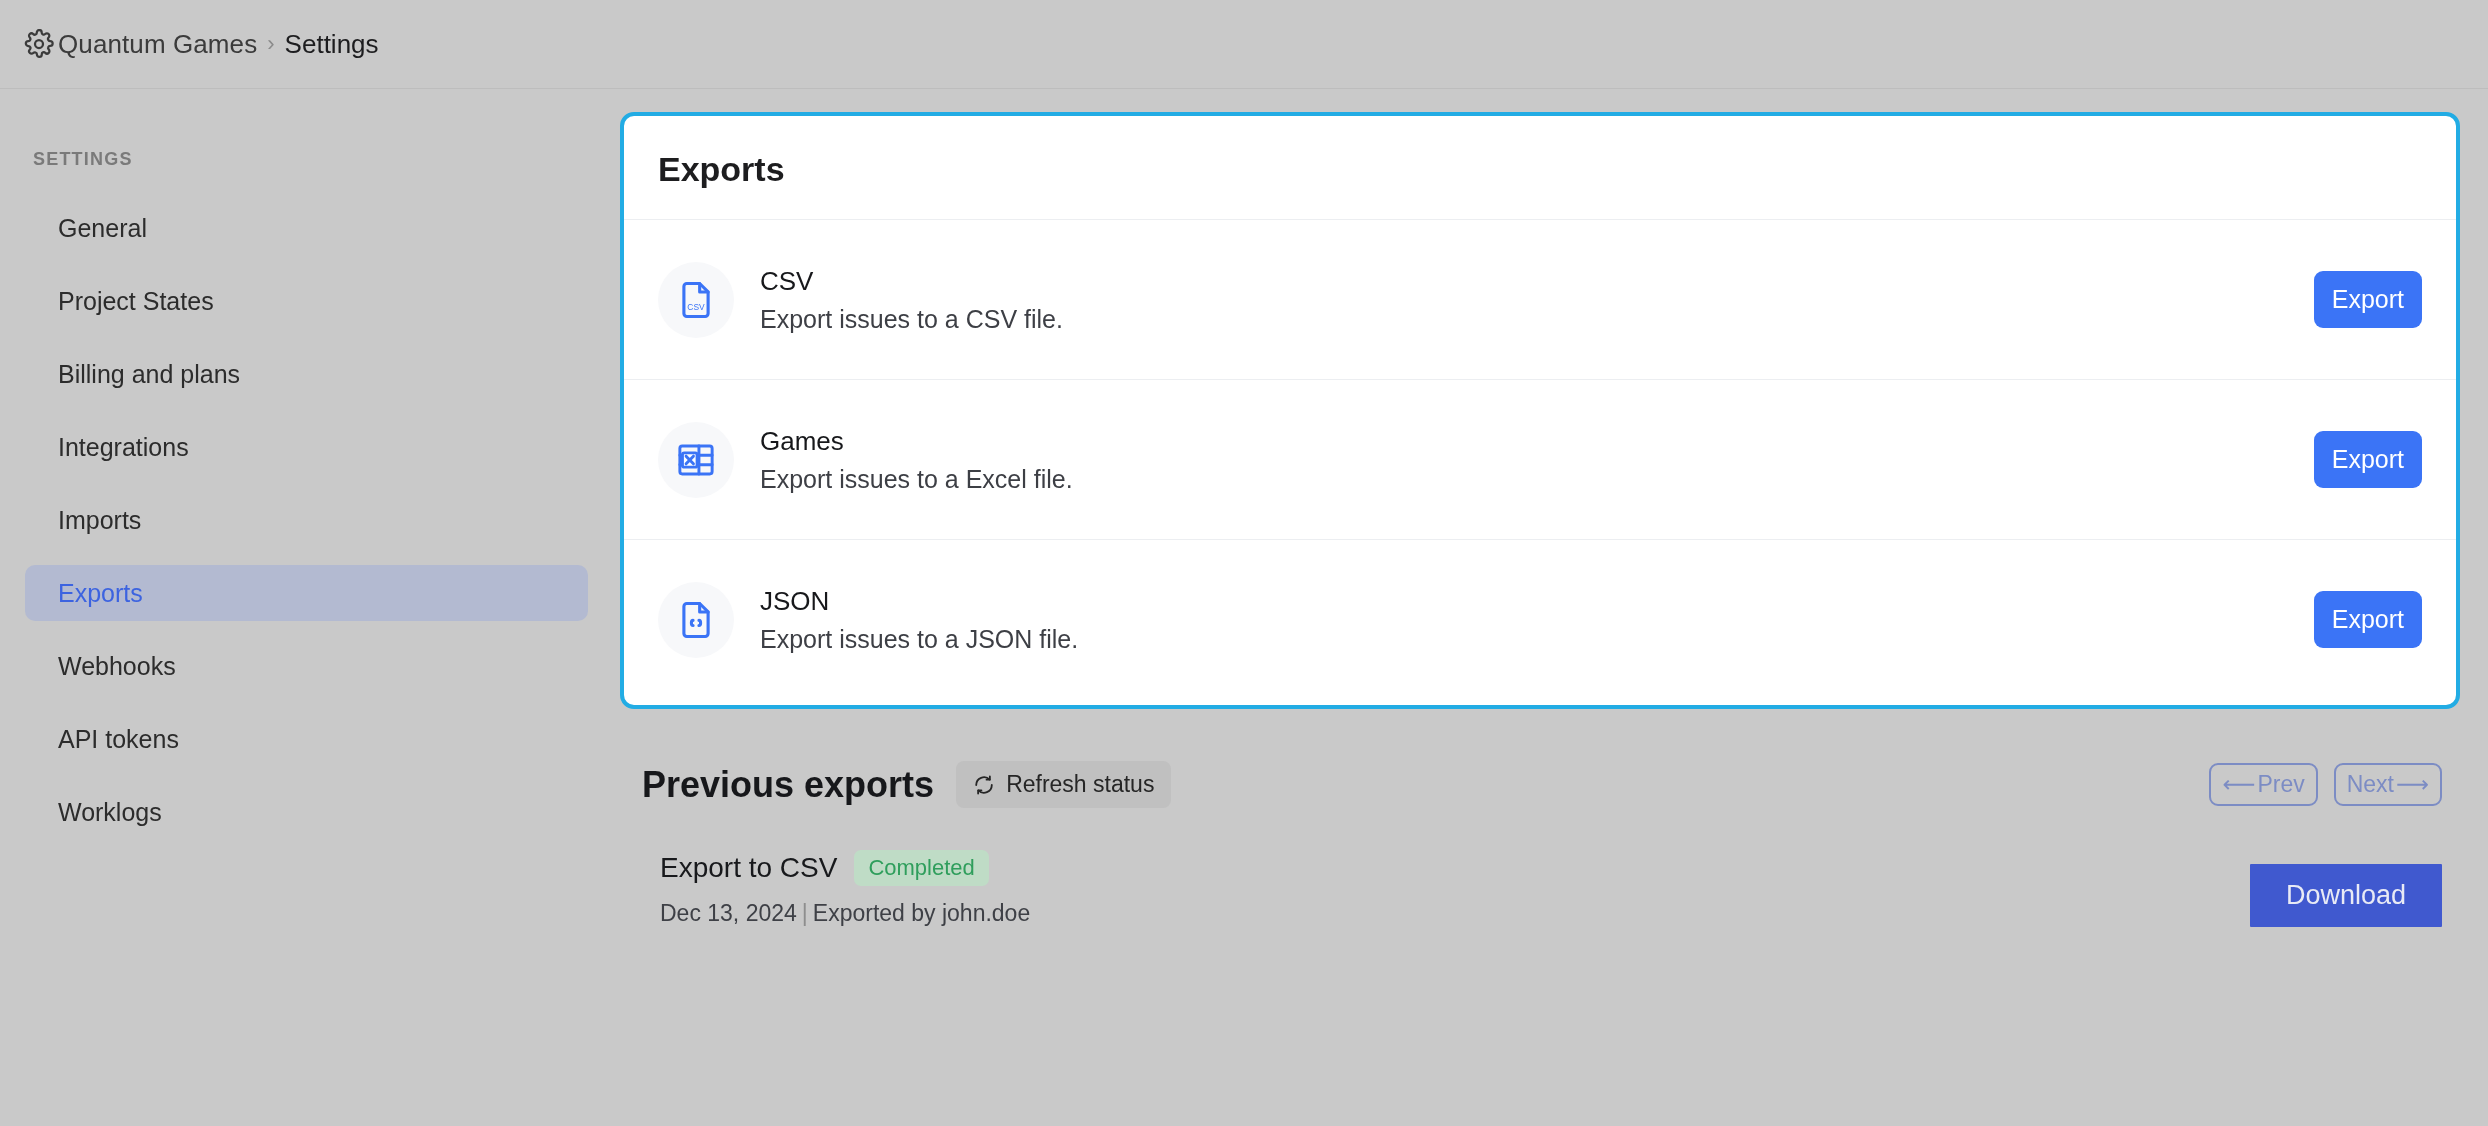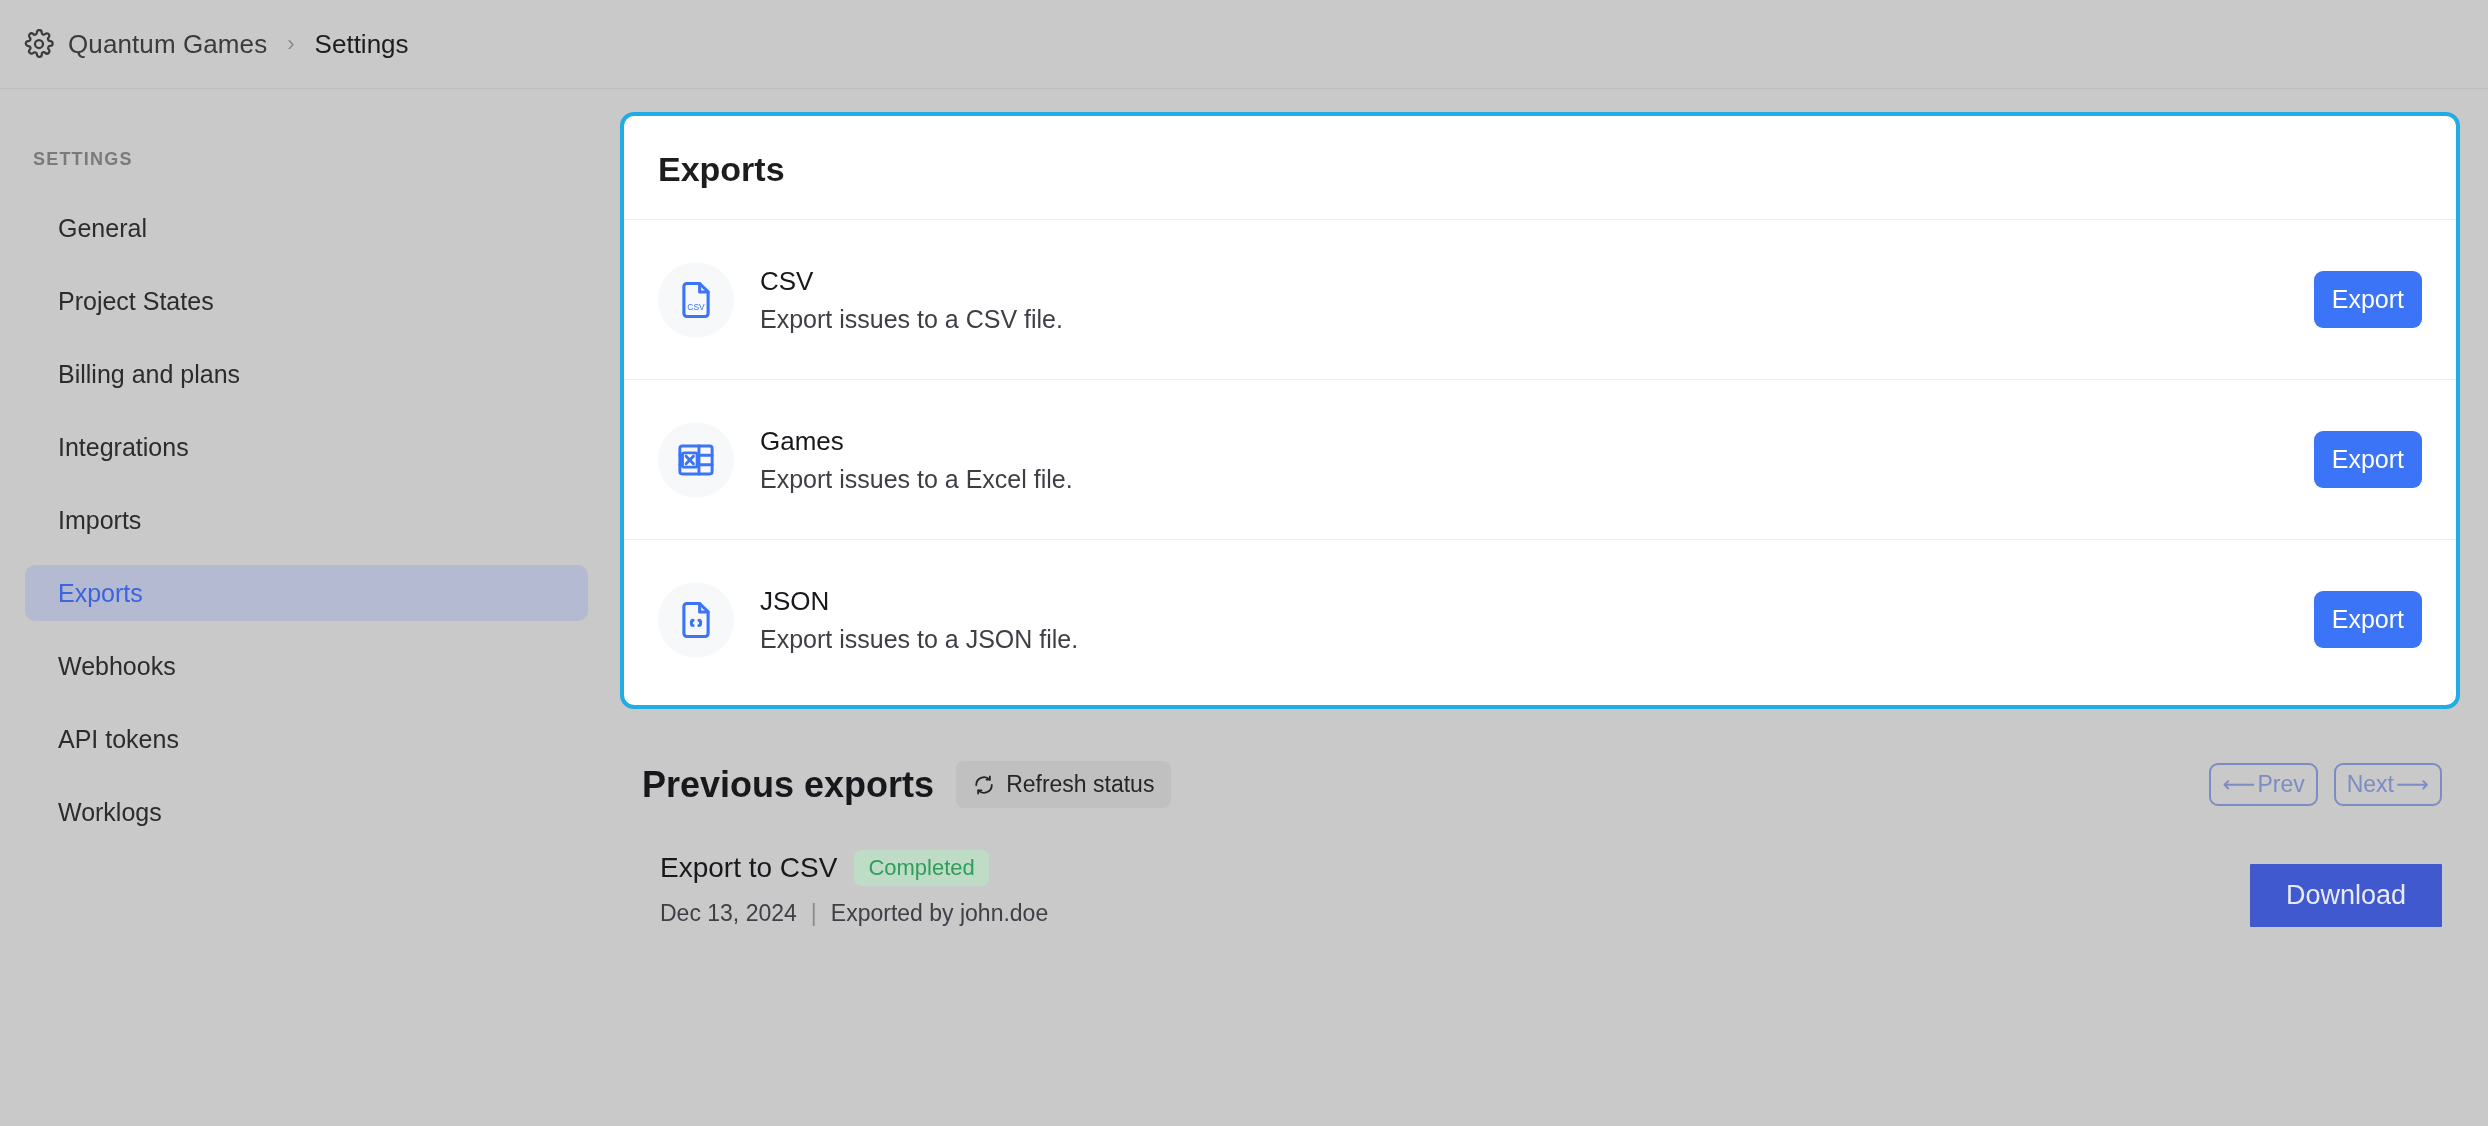--- a/index.html
+++ b/index.html
@@ -14,21 +14,21 @@
 
   
   .topbar {
     height: 89px;
     display: flex;
     align-items: center;
     padding-left: 24px;
     border-bottom: 1px solid #bdbdbd;
     background: #c9c9c9;
   }
-  .crumb-row { display: flex; align-items: center; gap: 14px; }
+  .crumb-row { display: flex; align-items: center; gap: 4px; }
   .gear-icon { width: 30px; height: 30px; display: block; flex: 0 0 auto; }
   .crumb-link {
     font-size: 26px;
     color: #3b3b3b;
     letter-spacing: .1px;
     white-space: nowrap;
   }
   .crumb-sep {
     font-size: 22px;
     color: #8b8b8b;
@@ -209,21 +209,21 @@
     font-size: 22px;
     border-radius: 7px;
     padding: 5px 14px;
     white-space: nowrap;
   }
   .history-meta {
     font-size: 23px;
     color: #3e4046;
     display: flex;
     align-items: center;
-    gap: 14px;
+    gap: 5px;
   }
   .meta-divider { color: #8e8e8e; }
   .btn-download {
     flex: 0 0 auto;
     background: #4059cf;
     color: #e8eaf5;
     font-size: 27px;
     font-family: "Liberation Sans", sans-serif;
     border: none;
     border-radius: 1px;

